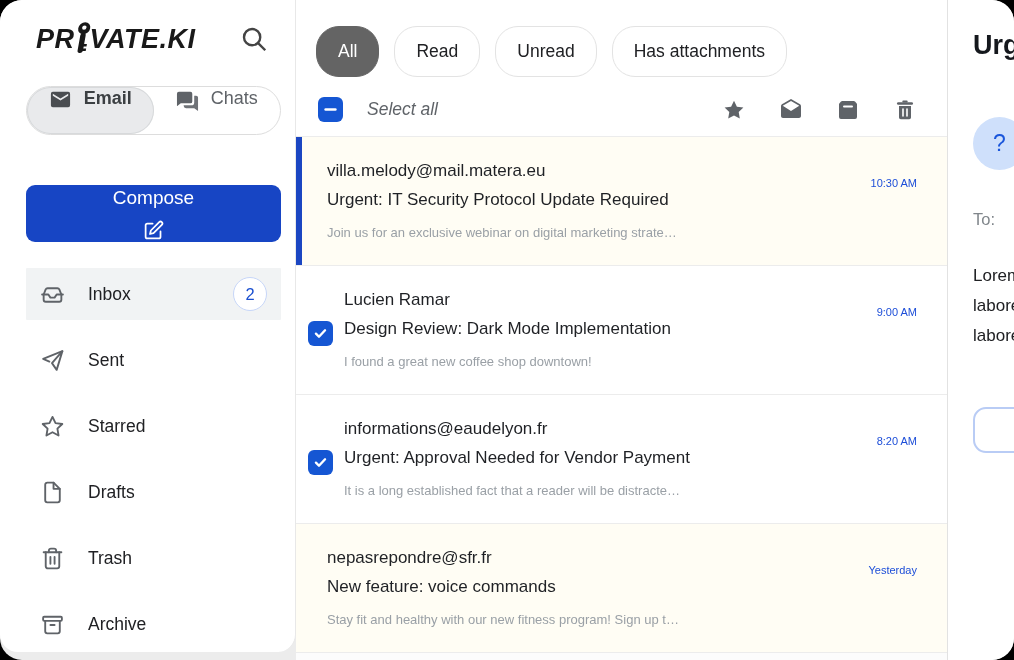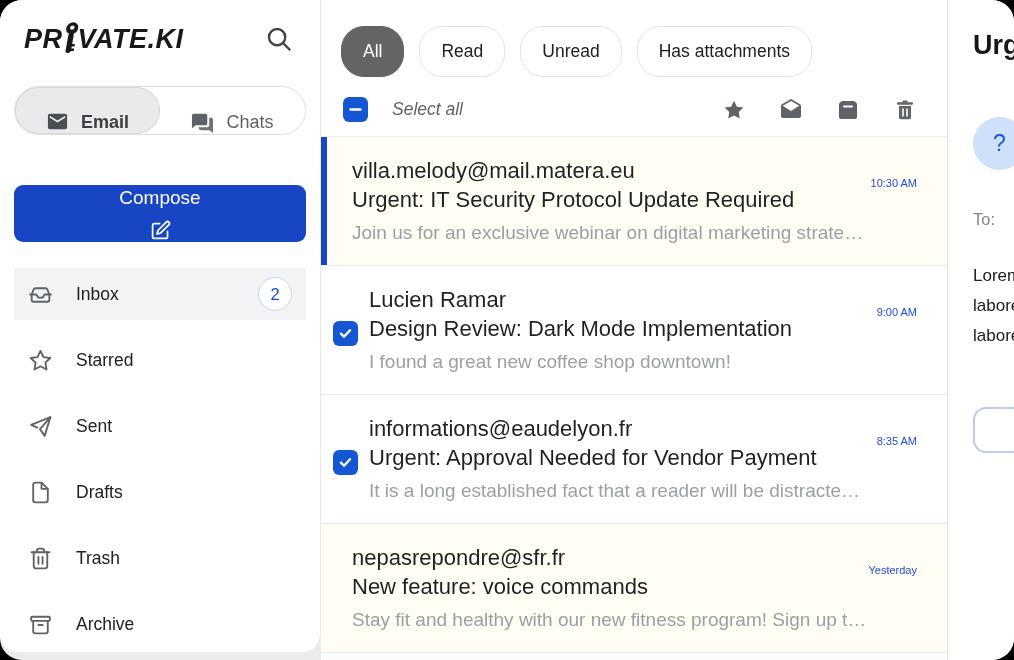--- a/index.html
+++ b/index.html
@@ -1,26 +1,26 @@
 <!DOCTYPE html>
 <html><head>
 <meta charset="utf-8">
 <style>
   html,body{margin:0;padding:0;background:#000;}
   body{width:1014px;height:660px;overflow:hidden;font-family:"Liberation Sans","DejaVu Sans",sans-serif;-webkit-font-smoothing:antialiased;}
   .app{position:relative;width:1014px;height:660px;border-radius:22px;overflow:hidden;background:#ececec;display:flex;}
 
   
-  .sidebar{width:321px;height:652px;background:#fff;border-right:1px solid #e8e8e8;border-radius:0 0 18px 18px;box-sizing:border-box;padding:20px 14px 0 14px;flex-shrink:0;}
+  .sidebar{width:296px;height:652px;background:#fff;border-right:1px solid #e8e8e8;border-radius:0 0 18px 18px;box-sizing:border-box;padding:20px 14px 0 26px;flex-shrink:0;}
   .brand-row{display:flex;align-items:center;justify-content:space-between;padding:2px 10px 0 10px;}
   .logo{display:flex;align-items:center;font-style:italic;font-weight:900;font-size:27px;letter-spacing:.5px;color:#191919;}
   .logo .key{margin:0 1px 2px 1px;transform:skewX(-10deg);}
   .search-btn{background:none;border:none;padding:2px;cursor:pointer;display:flex;}
   .toggle{display:flex;align-items:center;border:1px solid #ddd;border-radius:25px;margin-top:30px;height:47px;background:#fff;}
-  .seg{flex:1;height:100%;display:flex;align-items:flex-end;justify-content:center;gap:12px;font-size:18px;color:#5f6368;border-radius:25px;background:none;border:none;cursor:pointer;font-family:inherit;}
+  .seg{flex:1;height:100%;display:flex;align-items:flex-start;justify-content:center;gap:12px;font-size:18px;color:#5f6368;border-radius:25px;background:none;border:none;cursor:pointer;font-family:inherit;}
   .seg.active{background:#e9eaec;box-shadow:inset 0 0 0 1px #d7d9db;color:#3c4043;font-weight:bold;}
   .compose{margin-top:50px;width:100%;height:57px;background:#1745c4;border:none;border-radius:9px;color:#fff;font-size:19px;font-weight:500;display:flex;align-items:center;justify-content:center;gap:11px;cursor:pointer;font-family:inherit;flex-direction:column;}
   .nav{margin-top:26px;display:flex;flex-direction:column;gap:14px;}
   .nav-item{display:flex;align-items:center;gap:23px;height:52px;padding:0 14px;border-radius:1px;font-size:17.5px;color:#202124;cursor:pointer;}
   .nav-item.active{background:#f1f3f4;}
   .badge{margin-left:auto;width:34px;height:34px;border-radius:50%;border:1.5px solid #c7d6f8;color:#1a4fd0;display:flex;align-items:center;justify-content:center;font-size:16.5px;background:#fff;box-sizing:border-box;}
 
   
   .list{flex:1;min-width:0;background:#fff;border-right:1px solid #e2e2e2;display:flex;flex-direction:column;}
   .chips{display:flex;gap:15px;padding:26px 0 20px 20px;}
@@ -30,22 +30,22 @@
   .cb{width:25px;height:25px;border-radius:6px;background:#1556d3;display:flex;align-items:center;justify-content:center;flex-shrink:0;cursor:pointer;}
   .selectbar .lbl{margin-left:24px;color:#5f6368;font-size:17.5px;}
   .bulk{margin-left:auto;display:flex;gap:33px;}
   .icon-btn{background:none;border:none;padding:0;display:flex;cursor:pointer;}
   .rows{flex:1;border-top:1px solid #ececec;overflow:hidden;}
   .row{position:relative;border-bottom:1px solid #ececec;padding:19px 120px 17px 31px;cursor:pointer;background:#fff;}
   .row.tinted{background:#fffdf4;}
   .row.open::before{content:"";position:absolute;left:0;top:0;bottom:0;width:6px;background:#1b46c2;}
   .row.checked{padding-left:48px;}
   .row-cb{position:absolute;left:12px;top:55px;}
-  .sender,.subject{font-size:22px;color:#1f2125;line-height:29px;white-space:nowrap;overflow:hidden;}
-  .preview{font-size:19px;color:#9aa0a6;line-height:30px;margin-top:4px;white-space:nowrap;overflow:hidden;text-overflow:ellipsis;margin-right:-92px;}
+  .sender,.subject{font-size:17px;color:#1f2125;line-height:29px;white-space:nowrap;overflow:hidden;}
+  .preview{font-size:13px;color:#9aa0a6;line-height:30px;margin-top:4px;white-space:nowrap;overflow:hidden;text-overflow:ellipsis;margin-right:-92px;}
   .time{position:absolute;right:30px;top:40px;font-size:11px;color:#1d4ed8;}
   .row-partial{height:10px;background:#fcfcfc;}
 
   
   .reading{width:66px;flex-shrink:0;background:#fff;padding:30px 0 0 25px;box-sizing:border-box;overflow:hidden;white-space:nowrap;}
   .r-title{font-size:27px;font-weight:bold;color:#15181d;}
   .avatar{width:53px;height:53px;border-radius:50%;background:#cfe0fb;color:#1a56db;font-size:23px;font-weight:500;display:flex;align-items:center;justify-content:center;margin-top:56px;}
   .to{margin-top:40px;color:#80868b;font-size:16.5px;}
   .rbody{margin-top:32px;font-size:17px;color:#202124;line-height:30px;}
   .reply{margin-top:56px;width:180px;height:46px;border:2px solid #b9ccf5;border-radius:13px;background:#fff;resize:none;box-sizing:border-box;}
@@ -117,34 +117,34 @@
           <svg width="25" height="25" viewBox="0 0 24 24" fill="none" stroke="#5f6368" stroke-width="1.8" stroke-linecap="round" stroke-linejoin="round">
               <path d="M22 12h-6l-2 3h-4l-2-3H2"></path>
               <path d="M5.45 7.11 3.5 12v5a2 2 0 0 0 2 2h13a2 2 0 0 0 2-2v-5l-1.95-4.89A2 2 0 0 0 16.7 6H7.3a2 2 0 0 0-1.85 1.11z"></path>
             </svg>
         </span>
         <span>Inbox</span>
         <span class="badge">2</span>
       </div>
       <div class="nav-item">
         <span>
+          <svg width="25" height="25" viewBox="0 0 24 24" fill="none" stroke="#5f6368" stroke-width="1.8" stroke-linecap="round" stroke-linejoin="round">
+              <path d="M21.5 3 3 10.5l6 2.5"></path>
+              <path d="M21.5 3 16 21l-4.5-6.5L21.5 3z"></path>
+            </svg>
+        </span>
+        <span>Sent</span>
+      </div>
+      <div class="nav-item">
+        <span>
           <svg width="25" height="25" viewBox="0 0 24 24" fill="none" stroke="#5f6368" stroke-width="1.8" stroke-linejoin="round">
               <polygon points="12 2.8 14.9 8.7 21.4 9.6 16.7 14.1 17.8 20.6 12 17.5 6.2 20.6 7.3 14.1 2.6 9.6 9.1 8.7"></polygon>
             </svg>
         </span>
         <span>Starred</span>
-      </div>
-      <div class="nav-item">
-        <span>
-          <svg width="25" height="25" viewBox="0 0 24 24" fill="none" stroke="#5f6368" stroke-width="1.8" stroke-linecap="round" stroke-linejoin="round">
-              <path d="M21.5 3 3 10.5l6 2.5"></path>
-              <path d="M21.5 3 16 21l-4.5-6.5L21.5 3z"></path>
-            </svg>
-        </span>
-        <span>Sent</span>
       </div>
       <div class="nav-item">
         <span>
           <svg width="25" height="25" viewBox="0 0 24 24" fill="none" stroke="#5f6368" stroke-width="1.8" stroke-linecap="round" stroke-linejoin="round">
               <path d="M13 2.5H7a2 2 0 0 0-2 2v15a2 2 0 0 0 2 2h10a2 2 0 0 0 2-2V8.5l-6-6z"></path>
               <polyline points="13 2.5 13 8.5 19 8.5"></polyline>
             </svg>
         </span>
         <span>Drafts</span>
       </div>
@@ -248,21 +248,21 @@
 
       <div class="row checked">
         <span class="cb row-cb">
           <svg width="13" height="13" viewBox="0 0 12 12" fill="none" stroke="#fff" stroke-width="2.2" stroke-linecap="round" stroke-linejoin="round">
               <polyline points="1.8 6.2 4.6 9 10.2 3"></polyline>
             </svg>
         </span>
         <div class="sender">informations@eaudelyon.fr</div>
         <div class="subject">Urgent: Approval Needed for Vendor Payment</div>
         <div class="preview">It is a long established fact that a reader will be distracte…</div>
-        <div class="time">8:35 AM</div>
+        <div class="time">8:20 AM</div>
       </div>
 
       <div class="row tinted">
         <div class="sender">nepasrepondre@sfr.fr</div>
         <div class="subject">New feature: voice commands</div>
         <div class="preview">Stay fit and healthy with our new fitness program! Sign up t…</div>
         <div class="time">Yesterday</div>
       </div>
 
       <div class="row-partial"></div>

